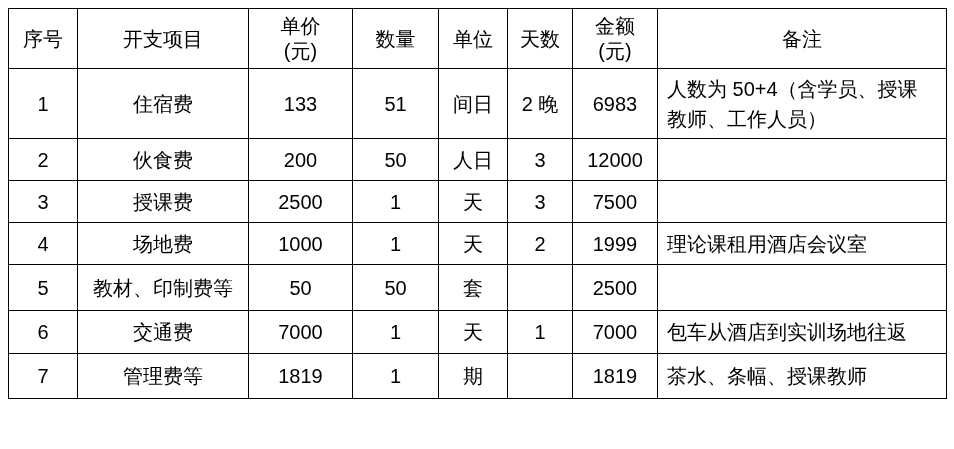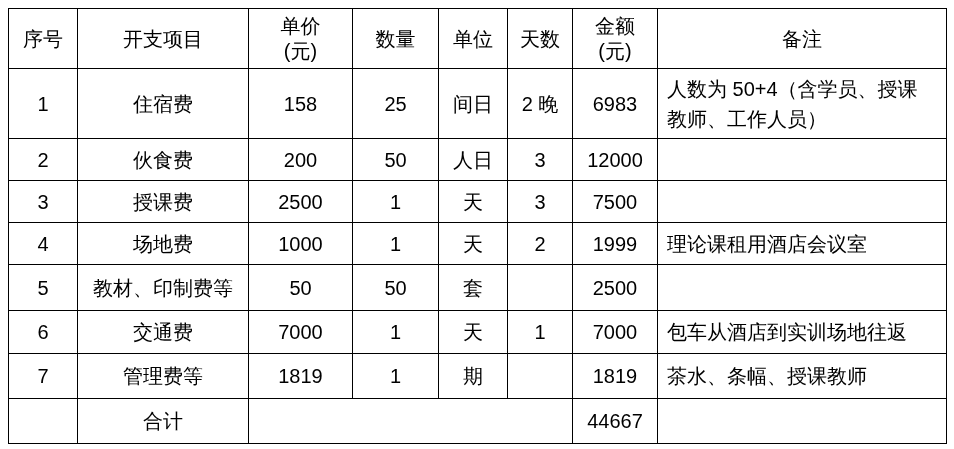--- a/index.html
+++ b/index.html
@@ -76,22 +76,22 @@
           <span>金额</span>
           <span>(元)</span>
         </th>
         <th>备注</th>
       </tr>
     </thead>
     <tbody>
       <tr class="h-r1">
         <td>1</td>
         <td>住宿费</td>
-        <td>158</td>
-        <td>25</td>
+        <td>133</td>
+        <td>51</td>
         <td>间日</td>
         <td>2 晚</td>
         <td>6983</td>
         <td class="remark-cell">人数为 50+4（含学员、授课教师、工作人员）</td>
       </tr>
       <tr class="h-std">
         <td>2</td>
         <td>伙食费</td>
         <td>200</td>
         <td>50</td>
@@ -143,22 +143,15 @@
       <tr class="h-r7">
         <td>7</td>
         <td>管理费等</td>
         <td>1819</td>
         <td>1</td>
         <td>期</td>
         <td></td>
         <td>1819</td>
         <td class="remark-cell">茶水、条幅、授课教师</td>
       </tr>
-      <tr class="h-total">
-        <td></td>
-        <td>合计</td>
-        <td colspan="4"></td>
-        <td>44667</td>
-        <td class="remark-cell"></td>
-      </tr>
     </tbody>
   </table>
 </div>
 
 </body></html>

